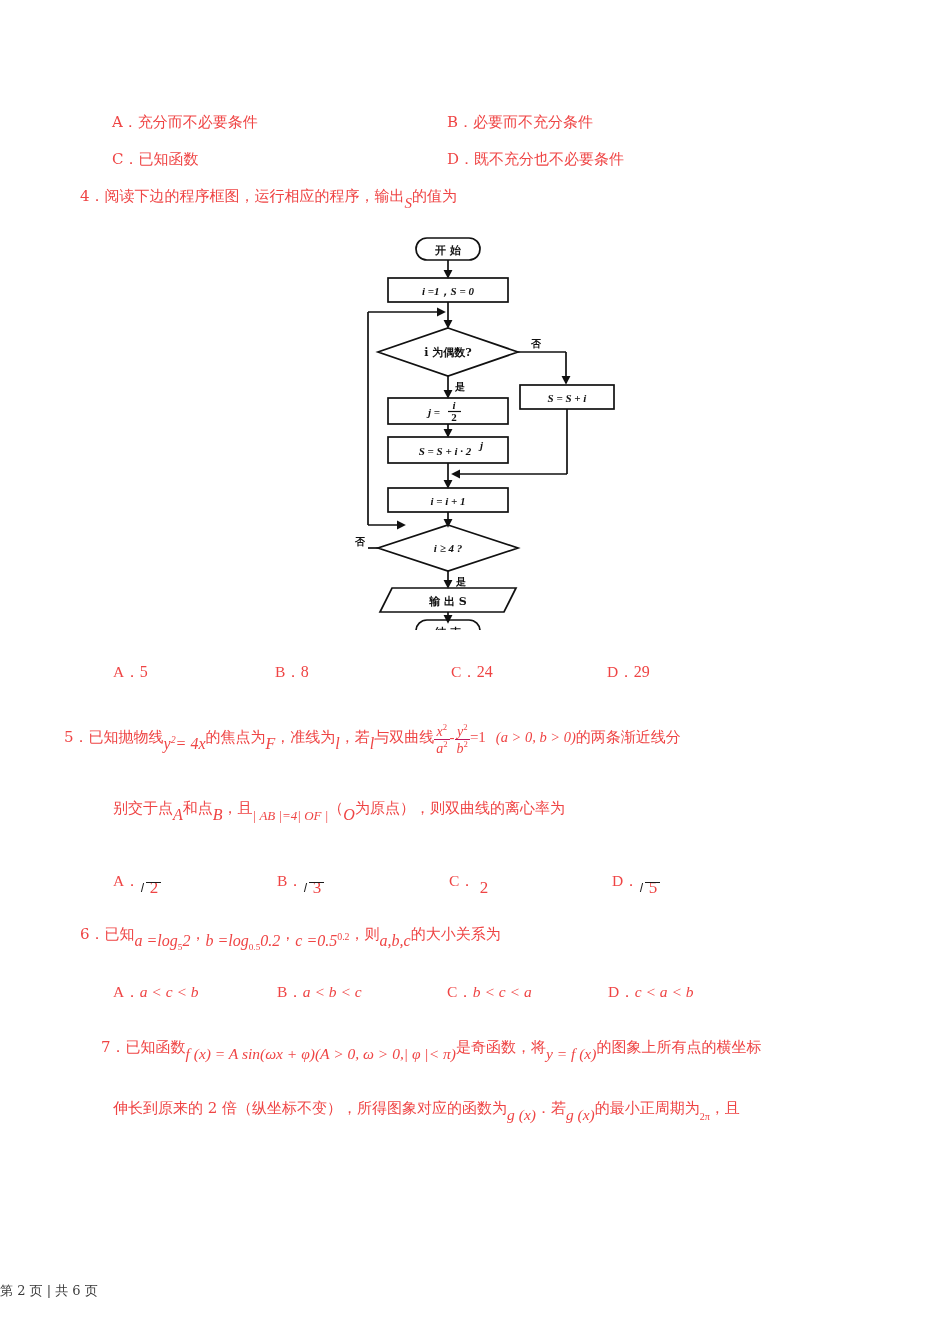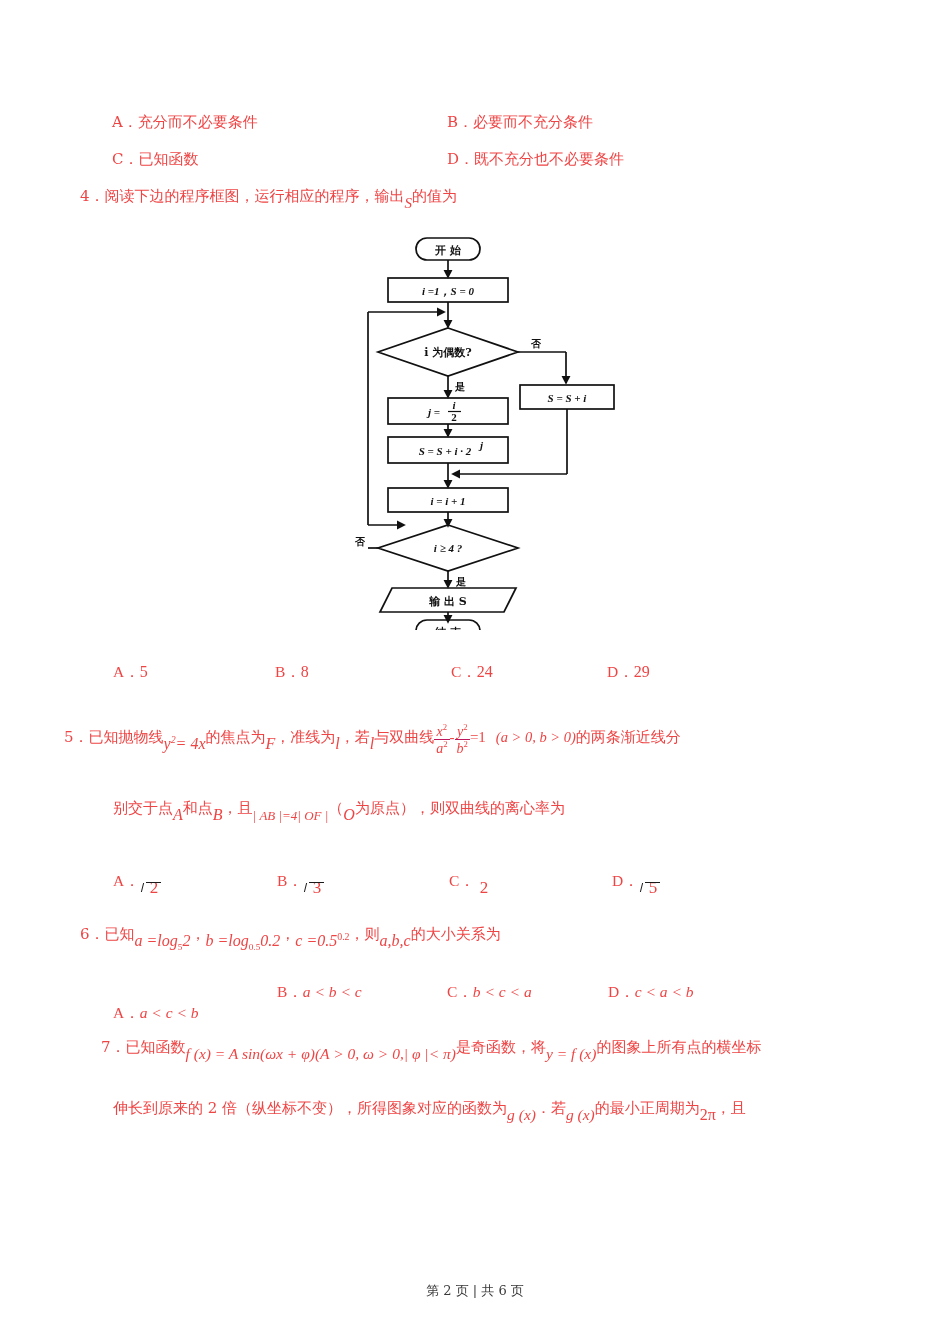--- a/index.html
+++ b/index.html
@@ -112,21 +112,21 @@
     fill: #111;
     font-weight: bold;
   }
 
   
   #footer {
     position: absolute;
     left: 0;
     top: 1282px;
     width: 950px;
-    text-align: center;
+    text-align: left;
     font-family: "DejaVu Serif", "Liberation Serif", serif;
     font-size: 13px;
     color: #3a3a3a;
   }
 </style>
 </head>
 <body>
 
 <div class="page">
 
@@ -259,36 +259,36 @@
     <span class="optlabel">C．</span><span class="mn dropcapn" style="font-size:17px; padding-left:5px;">2</span>
   </div>
   <div class="ln" style="left:612px; top:872px;">
     <span class="optlabel">D．</span><span class="sqrt dropcapn" style="font-size:17px;"><span>5</span></span>
   </div>
 
   <div class="ln" style="left:80px; top:925px;">
     <span class="cn">6．已知</span><span class="mi dropcap"><span>a =log</span><span class="sub">5</span><span>2</span></span><span class="cn">，</span><span class="mi dropcap"><span>b =log</span><span class="sub">0.5</span><span>0.2</span></span><span class="cn">，</span><span class="mi dropcap"><span>c =0.5</span><span class="supn">0.2</span></span><span class="cn">，则</span><span class="mi dropcap">a,b,c</span><span class="cn">的大小关系为</span>
   </div>
 
-  <div class="ln" style="left:113px; top:984px;margin-top:21px;">
+  <div class="ln" style="left:113px; top:984px;">
     <span class="optlabel">A．</span><span class="mi" style="font-size:15.5px;">a &lt; c &lt; b</span>
   </div>
   <div class="ln" style="left:277px; top:984px;">
     <span class="optlabel">B．</span><span class="mi" style="font-size:15.5px;">a &lt; b &lt; c</span>
   </div>
   <div class="ln" style="left:447px; top:984px;text-align:center;">
     <span class="optlabel">C．</span><span class="mi" style="font-size:15.5px;">b &lt; c &lt; a</span>
   </div>
   <div class="ln" style="left:608px; top:984px;">
     <span class="optlabel">D．</span><span class="mi" style="font-size:15.5px;">c &lt; a &lt; b</span>
   </div>
 
   <div class="ln" style="left:80px; top:1039px;margin-left:21px;">
     <span class="cn">7．已知函数</span><span class="mi dropcap" style="font-size:15.5px;">f (x) = A sin(ωx + φ)(A &gt; 0, ω &gt; 0,| φ |&lt; π)</span><span class="cn">是奇函数，将</span><span class="mi dropcap" style="font-size:15.5px;">y = f (x)</span><span class="cn">的图象上所有点的横坐标</span>
   </div>
 
   <div class="ln" style="left:113px; top:1100px;">
-    <span class="cn">伸长到原来的 2 倍（纵坐标不变），所得图象对应的函数为</span><span class="mi dropcap" style="font-size:15.5px;">g (x)</span><span class="cn">．若</span><span class="mi dropcap" style="font-size:15.5px;">g (x)</span><span class="cn">的最小正周期为</span><span class="mn dropcapn" style="font-size:16px;">2π</span><span class="cn">，且</span>
+    <span class="cn">伸长到原来的 2 倍（纵坐标不变），所得图象对应的函数为</span><span class="mi dropcap" style="font-size:15.5px;">g (x)</span><span class="cn">．若</span><span class="mi dropcap" style="font-size:15.5px;">g (x)</span><span class="cn">的最小正周期为</span><span class="mn dropcapn" style="font-size:10px;">2π</span><span class="cn">，且</span>
   </div>
 
   <div id="footer">第 2 页 | 共 6 页</div>
 
 </div>
 
 </body></html>

